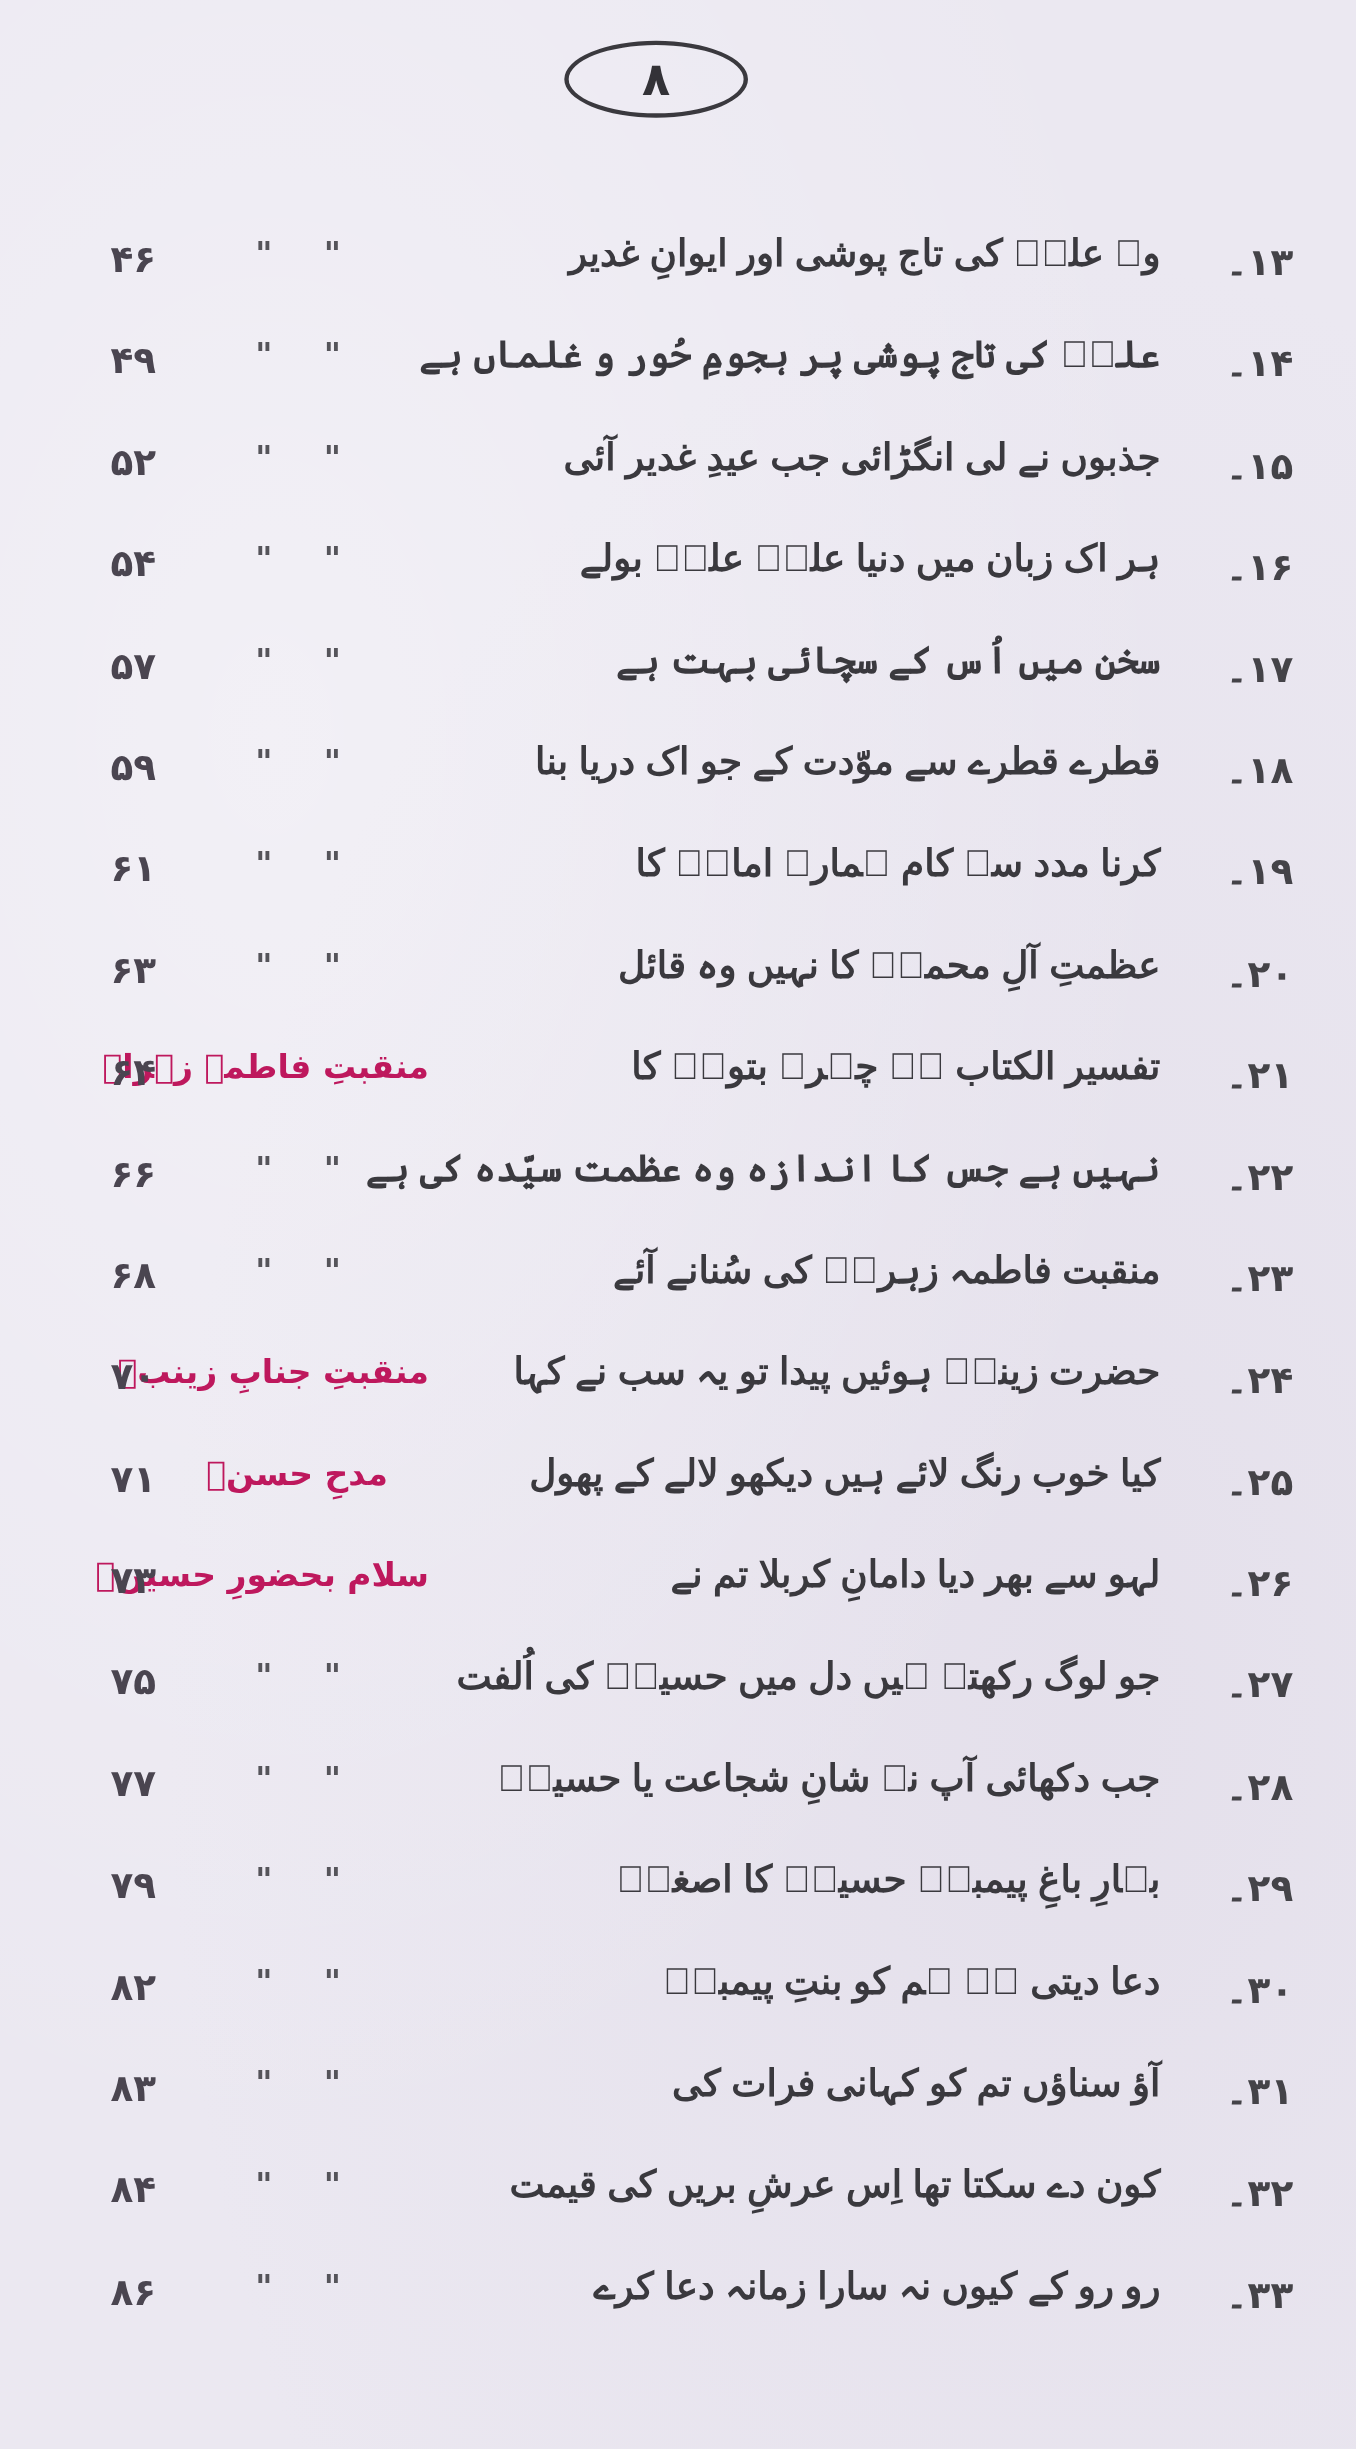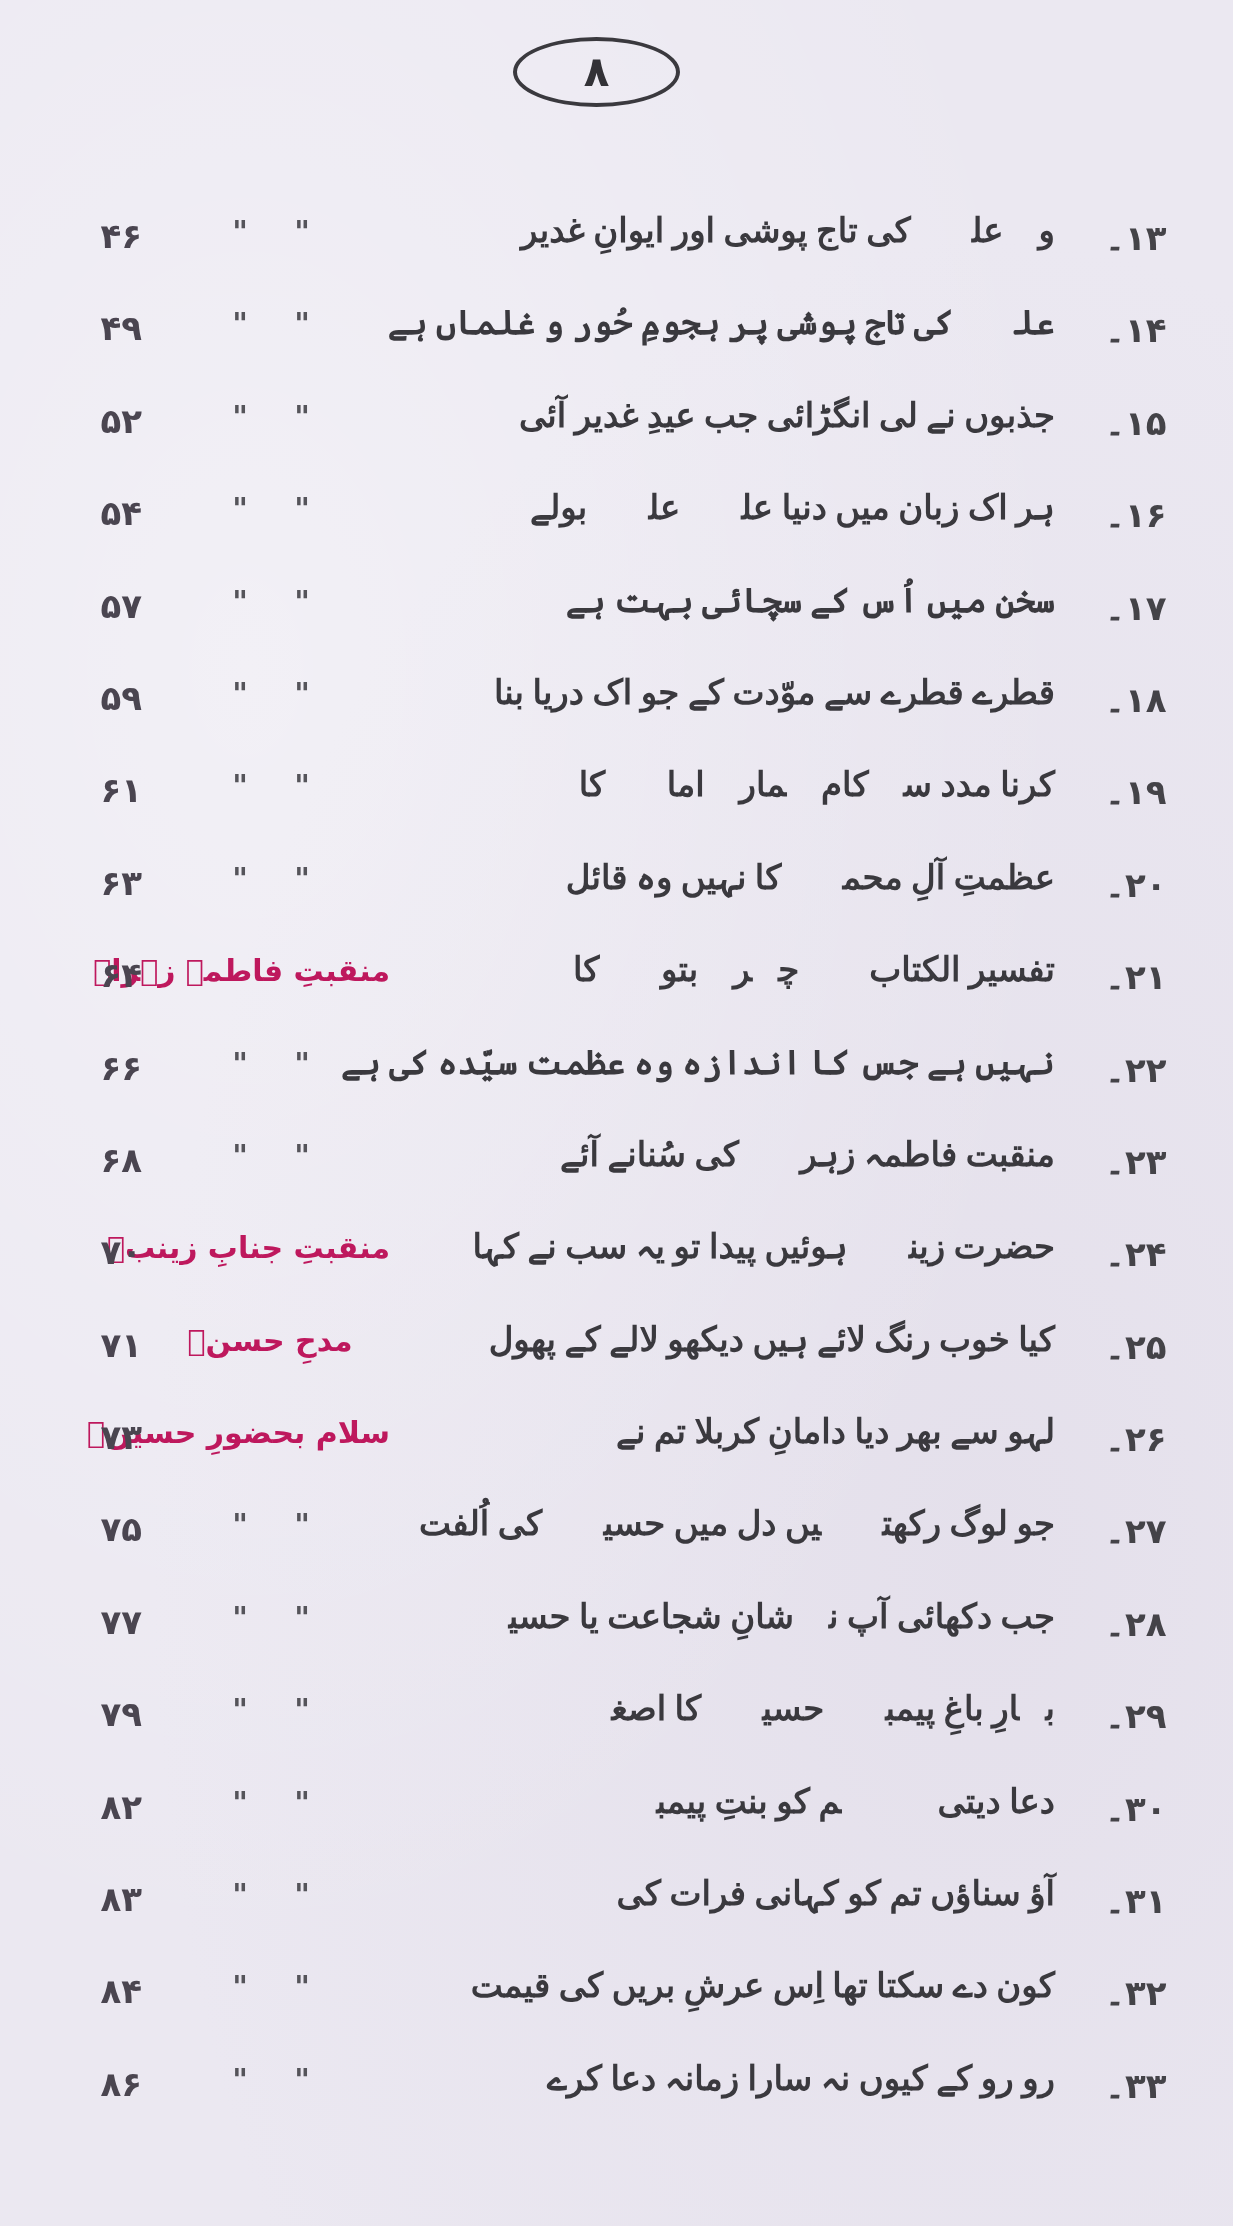--- a/index.html
+++ b/index.html
@@ -51,36 +51,36 @@
     .toc-row {
       position: relative;
       height: 92.4px;
       direction: rtl;
     }
     .toc-number {
       position: absolute;
       right: 48px;
       top: 28px;
       width: 80px;
-      text-align: left;
+      text-align: center;
       font-size: 34px;
       font-weight: bold;
       color: #444348;
       direction: rtl;
     }
     .toc-title {
       position: absolute;
       right: 178px;
       top: 20px;
       font-size: 34px;
       font-weight: bold;
       color: #3a393e;
       white-space: nowrap;
       direction: rtl;
-      font-family: Liberation Serif, serif;
+      font-family: Liberation Sans, sans-serif;
     }
     .toc-category {
       position: absolute;
       left: 150px;
       top: 24px;
       width: 240px;
       text-align: center;
       font-size: 30px;
       font-weight: bold;
       color: #be185d;

